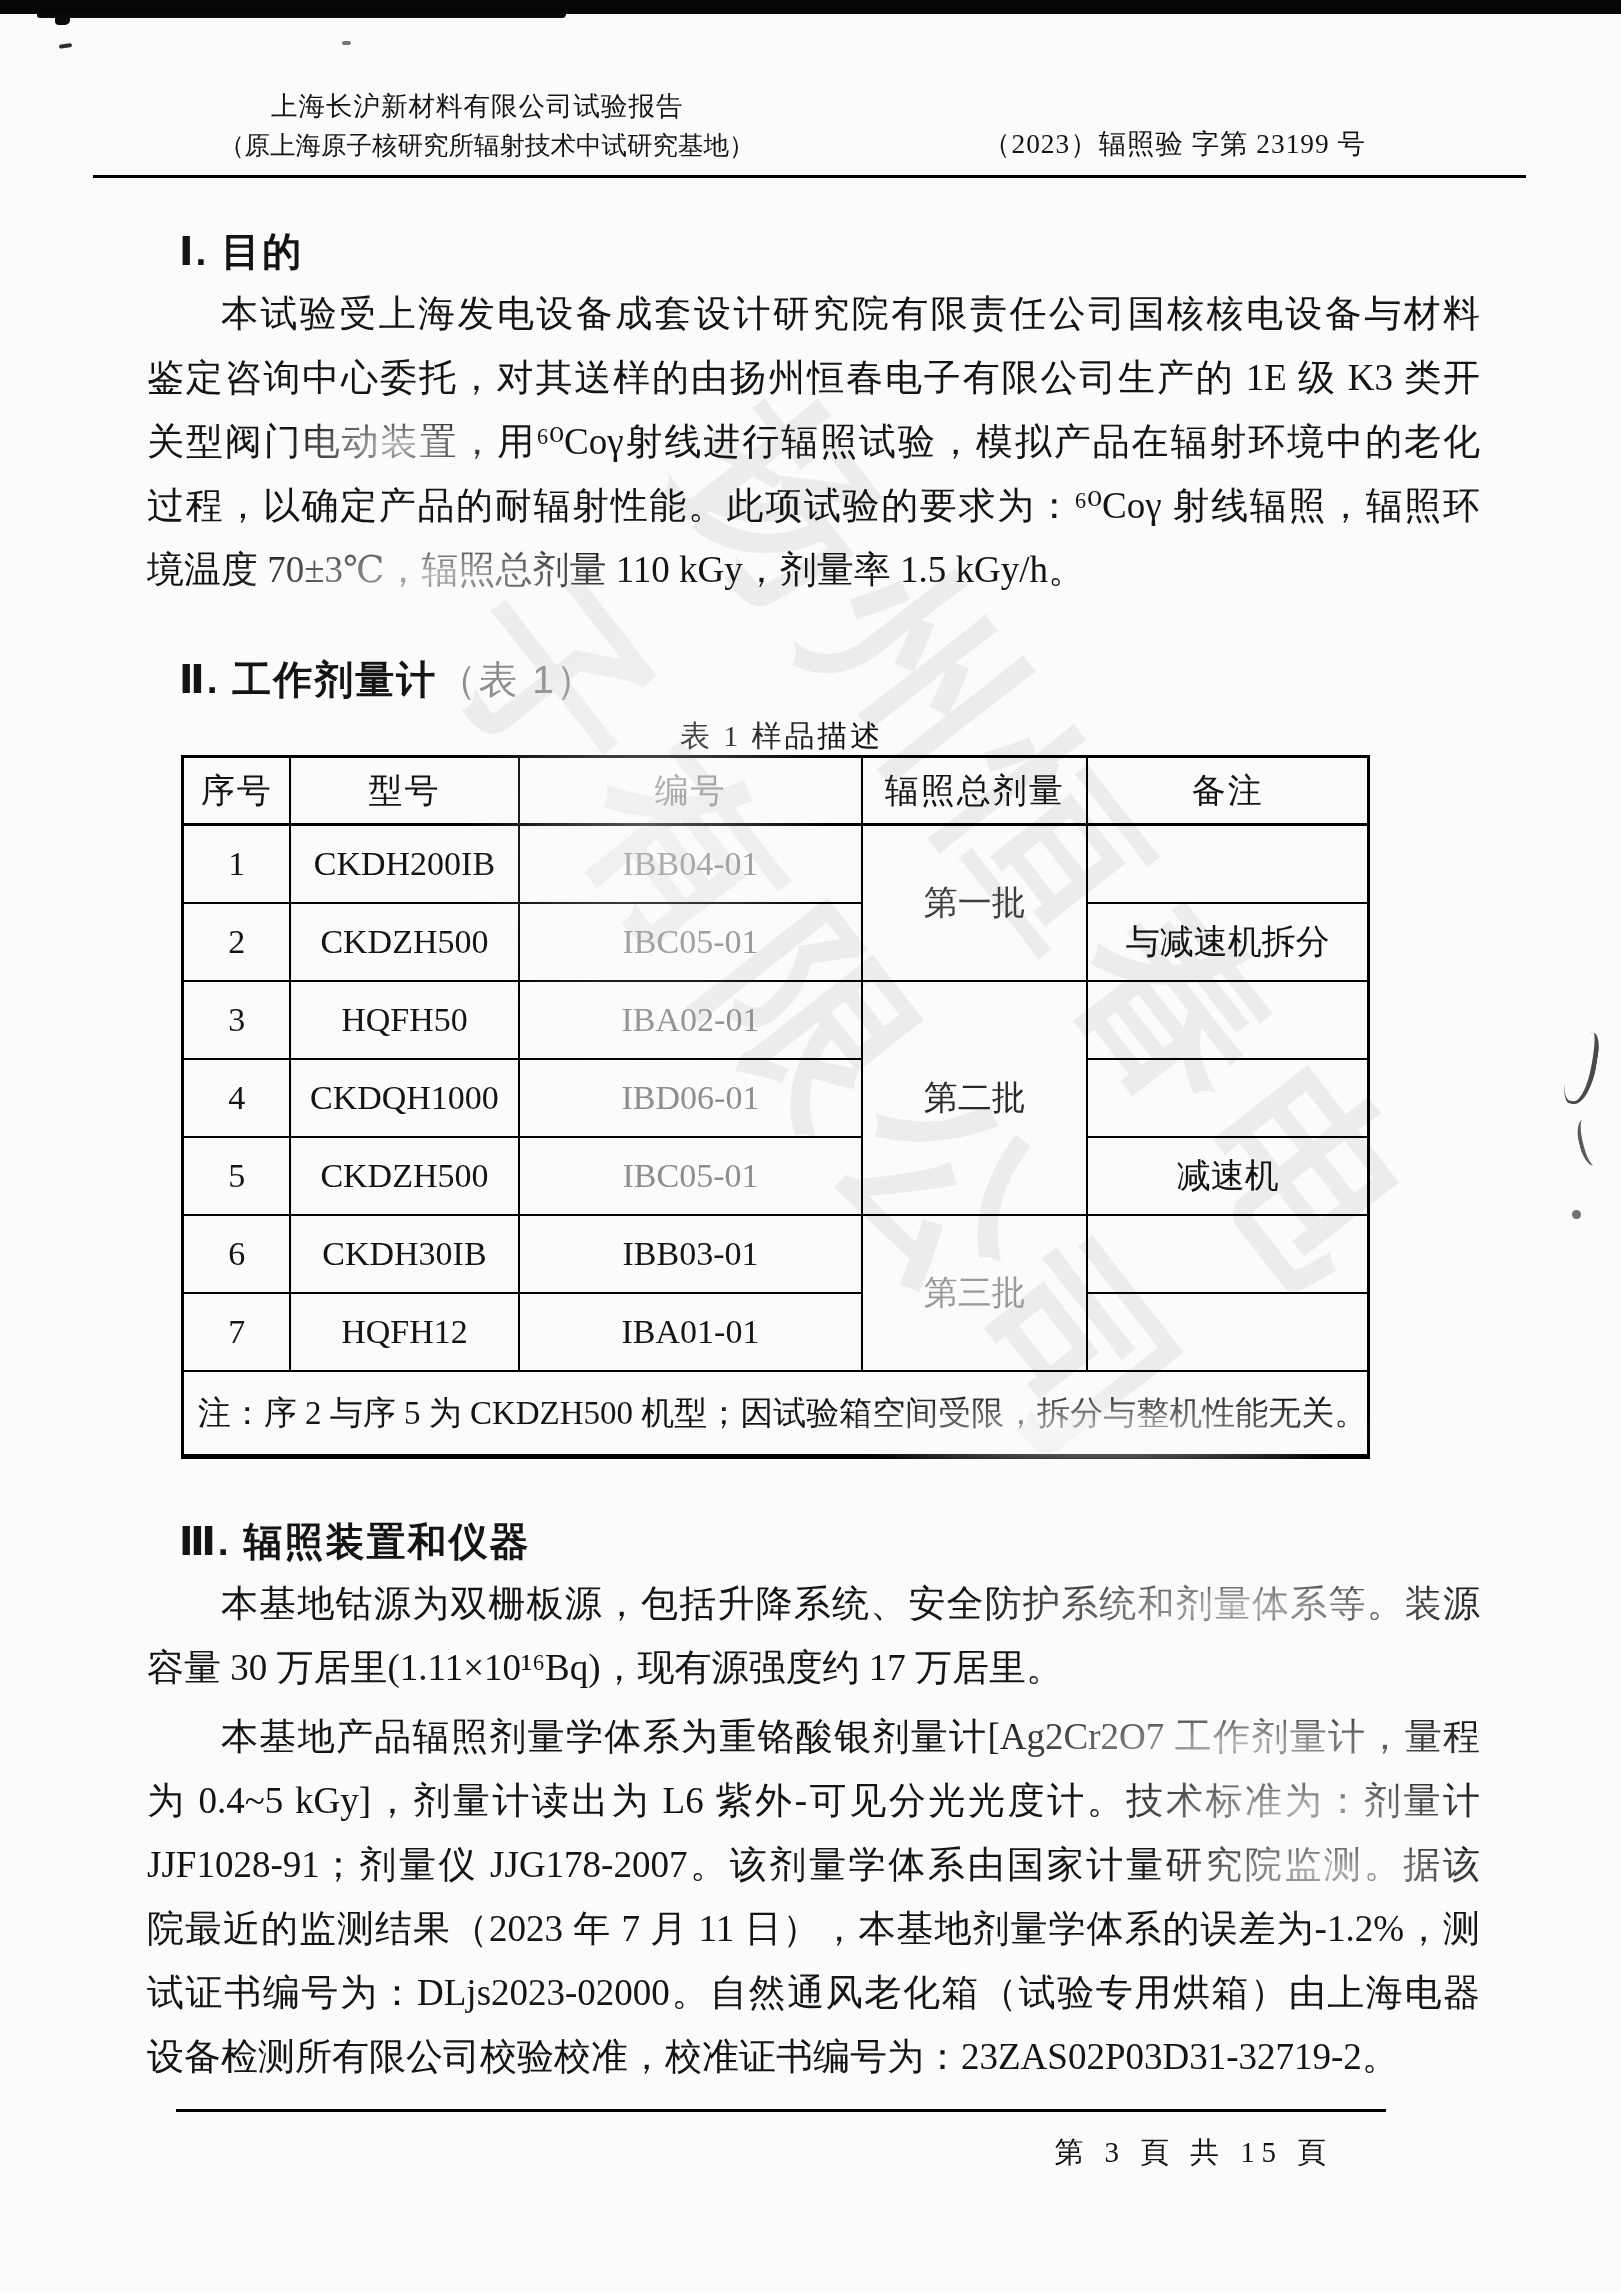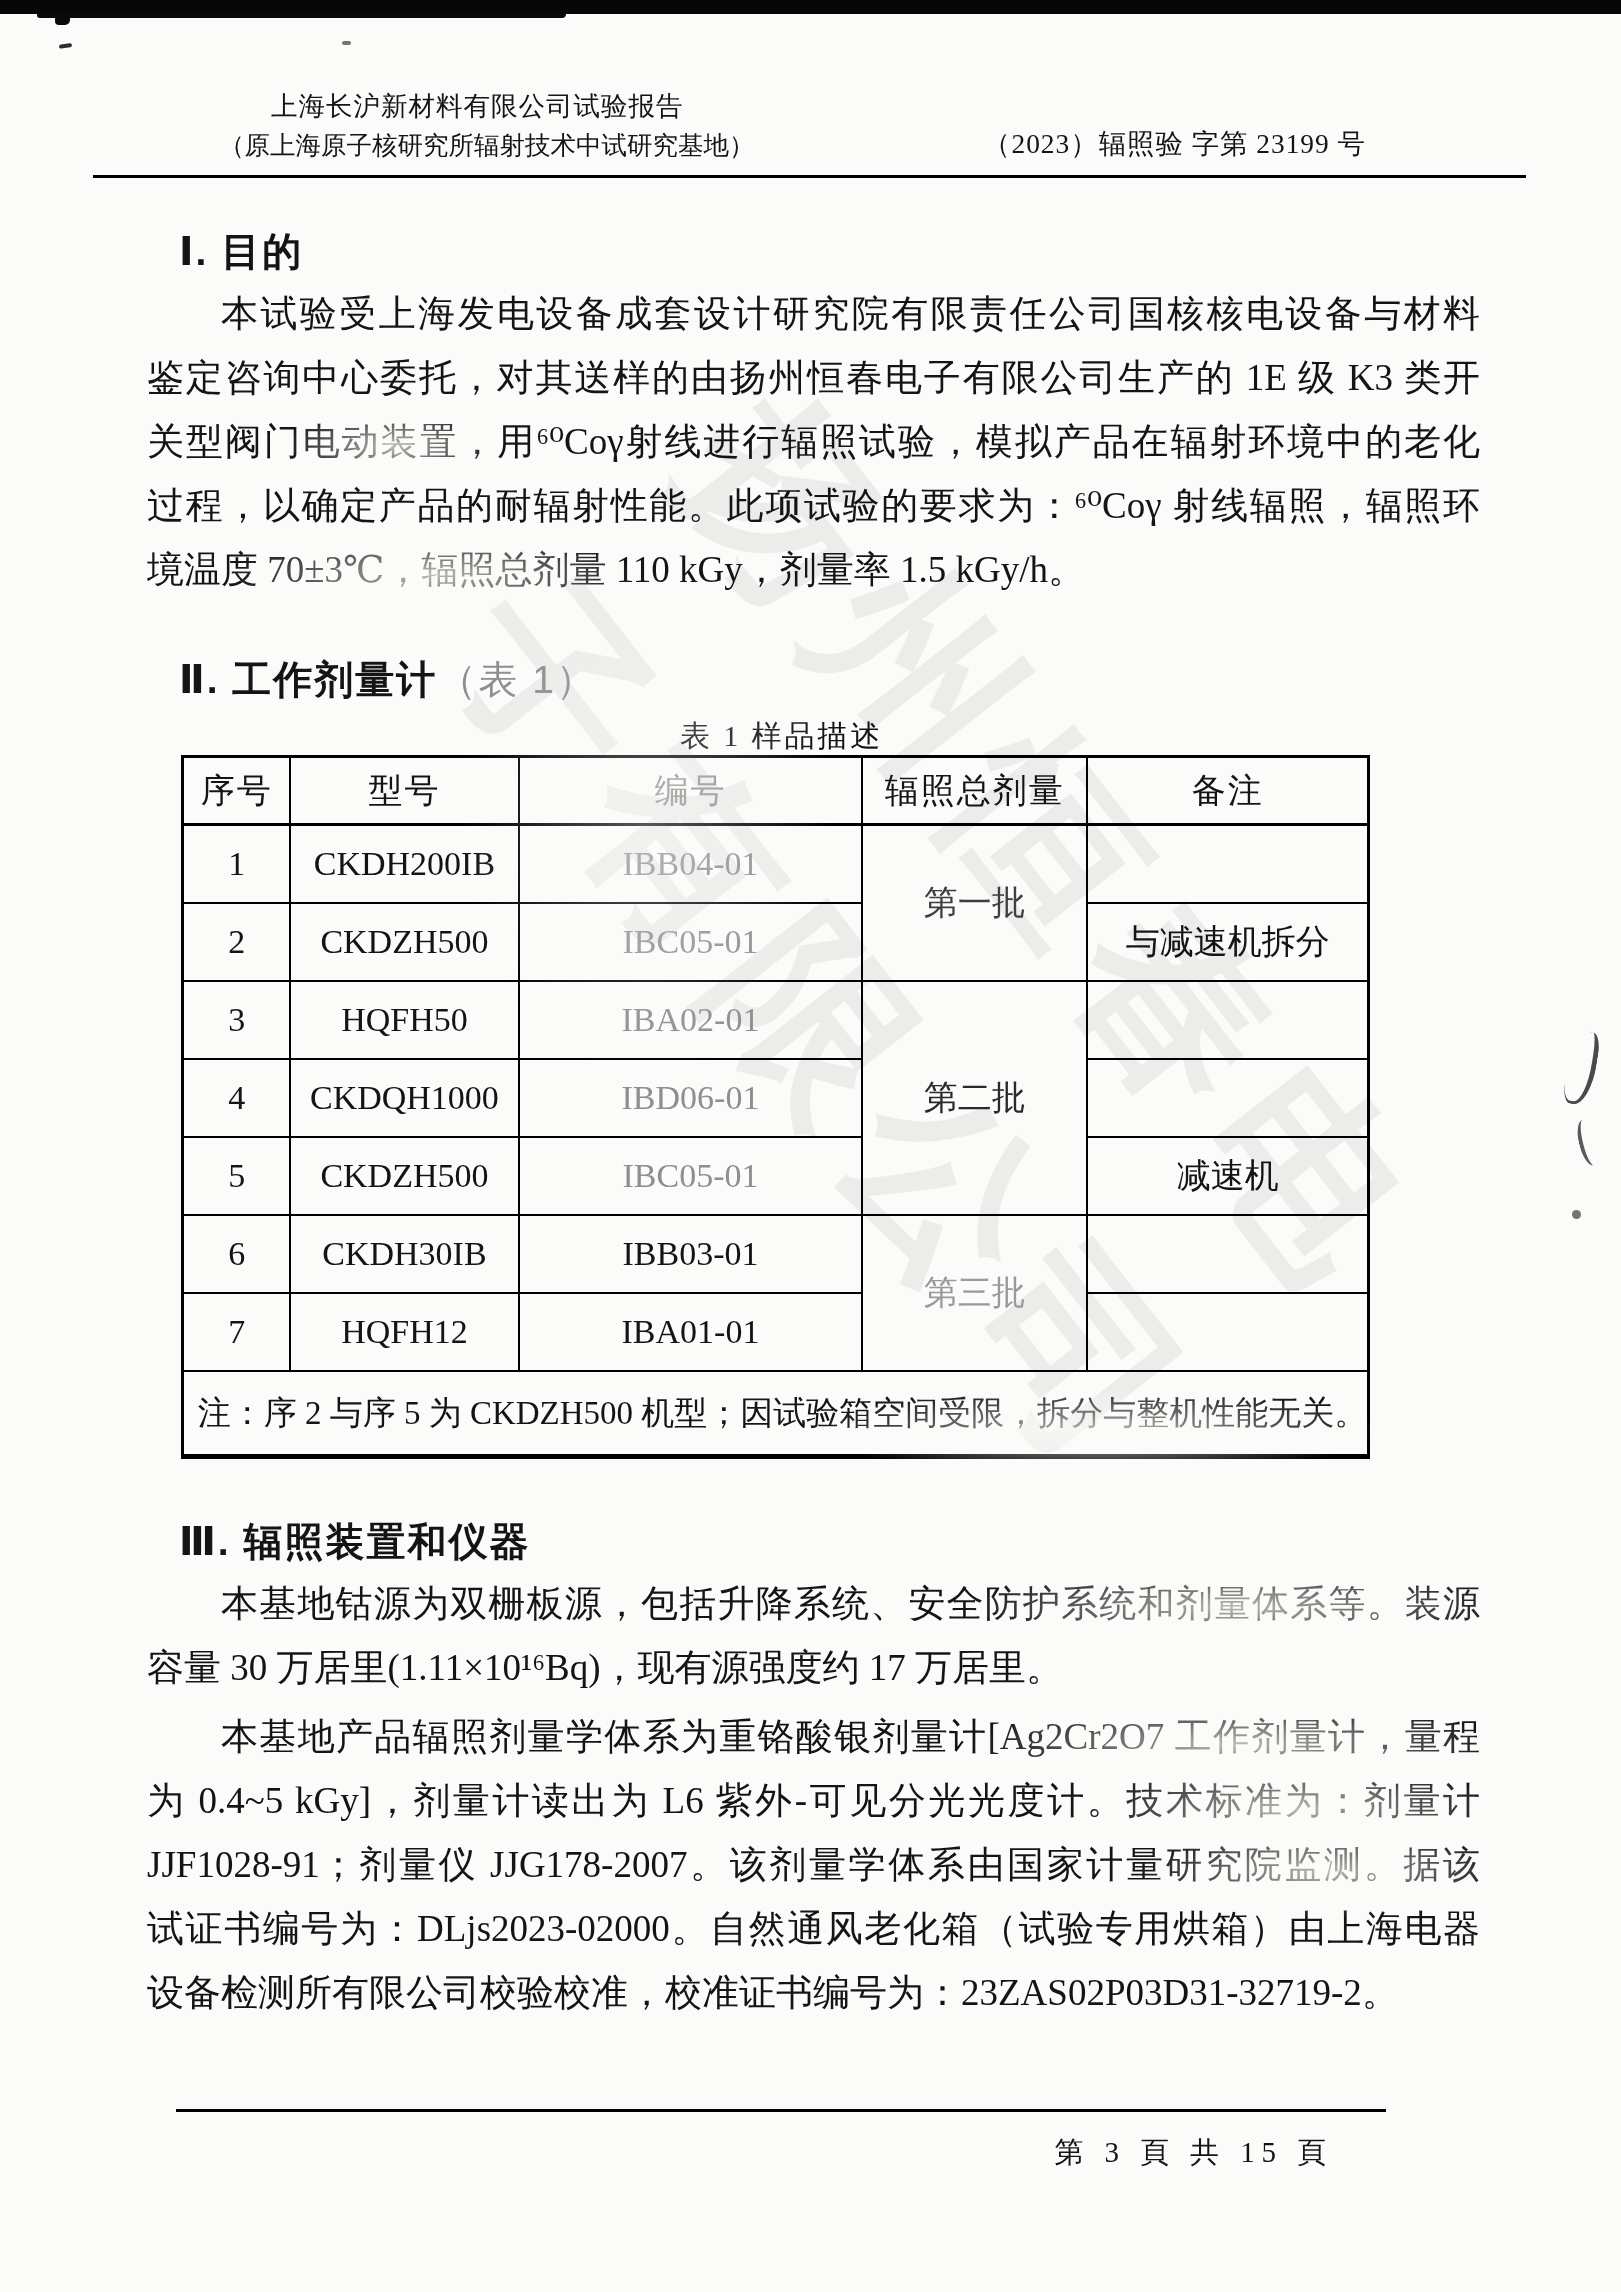--- a/index.html
+++ b/index.html
@@ -181,20 +181,21 @@
 
   <div class="sec-h h3">Ⅲ. 辐照装置和仪器</div>
   <div class="para p2">
       <div class="line indent">本基地钴源为双栅板源，包括升降系统、安全防护系统和剂量体系等。装源</div>
       <div class="line last">容量 30 万居里(1.11×10¹⁶Bq)，现有源强度约 17 万居里。</div>
     </div>
   <div class="para p3">
       <div class="line indent">本基地产品辐照剂量学体系为重铬酸银剂量计[Ag2Cr2O7 工作剂量计，量程</div>
       <div class="line">为 0.4~5 kGy]，剂量计读出为 L6 紫外-可见分光光度计。技术标准为：剂量计</div>
       <div class="line">JJF1028-91；剂量仪 JJG178-2007。该剂量学体系由国家计量研究院监测。据该</div>
+      <div class="line">院最近的监测结果（2023 年 7 月 11 日），本基地剂量学体系的误差为-1.2%，测</div>
       <div class="line">试证书编号为：DLjs2023-02000。自然通风老化箱（试验专用烘箱）由上海电器</div>
       <div class="line last">设备检测所有限公司校验校准，校准证书编号为：23ZAS02P03D31-32719-2。</div>
     </div>
 
   <div class="fade f1"></div>
   <div class="fade f2"></div>
   <div class="fade f3"></div>
   <div class="fade f4"></div>
   <div class="fade f5"></div>
   <div class="fade f6"></div>

